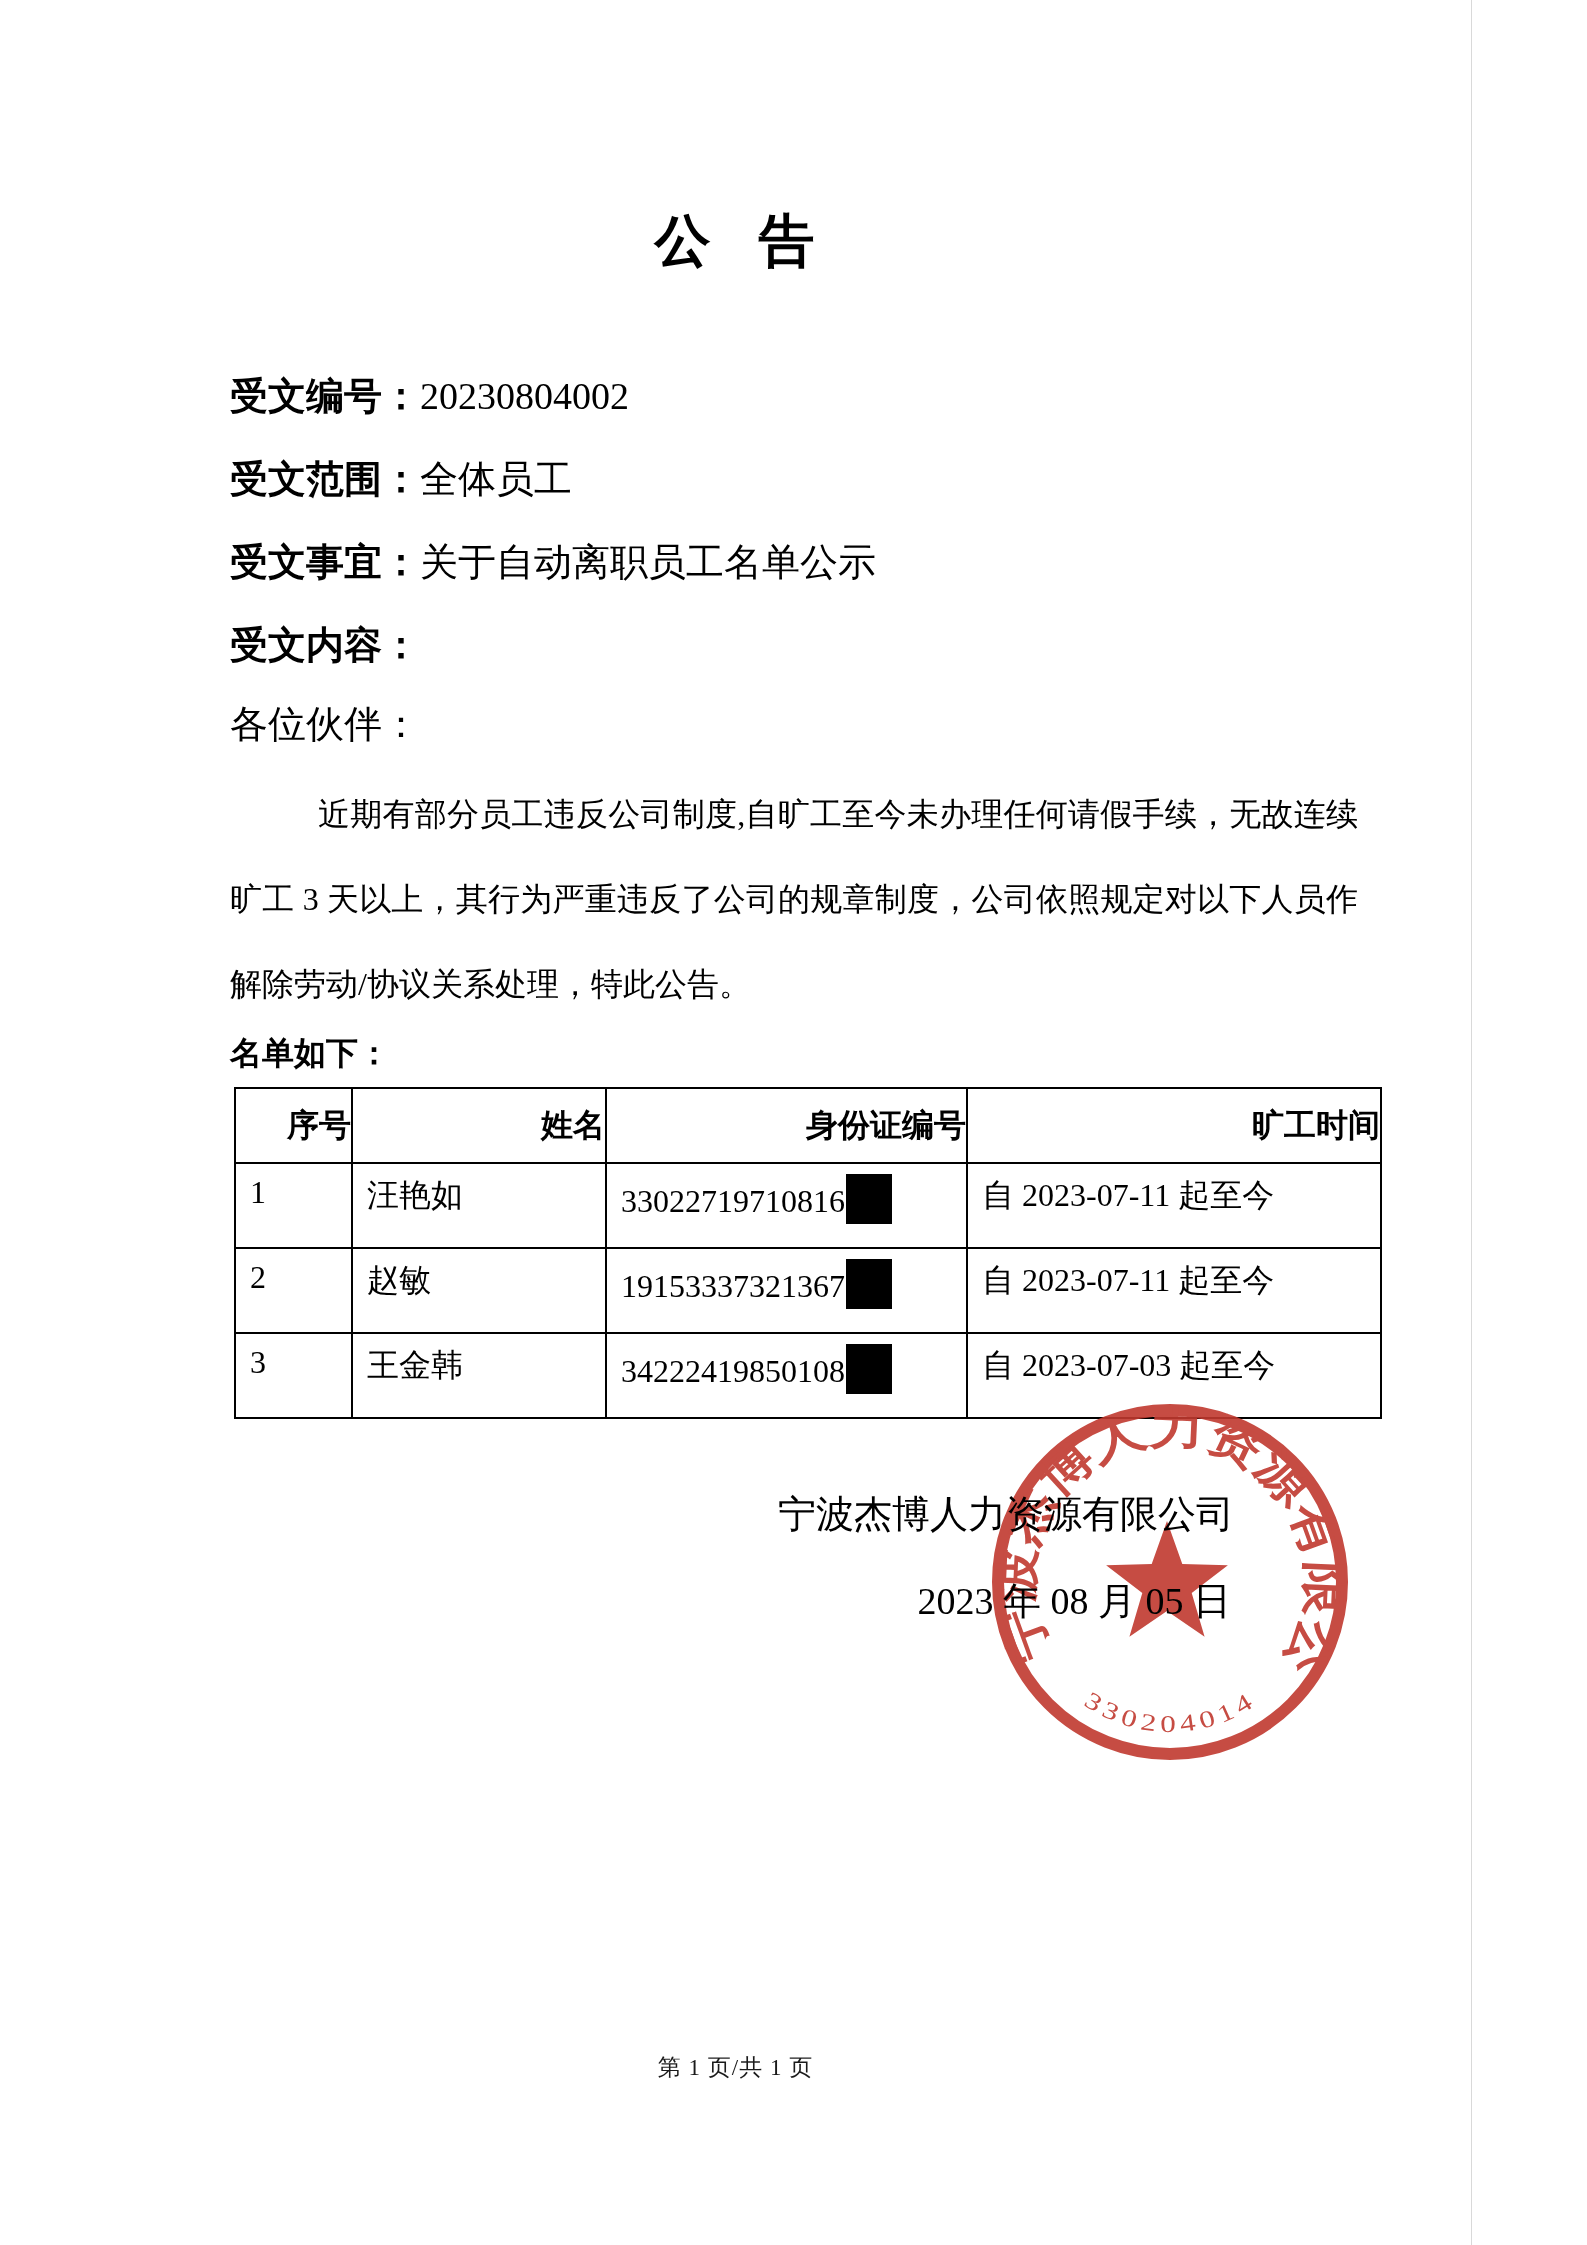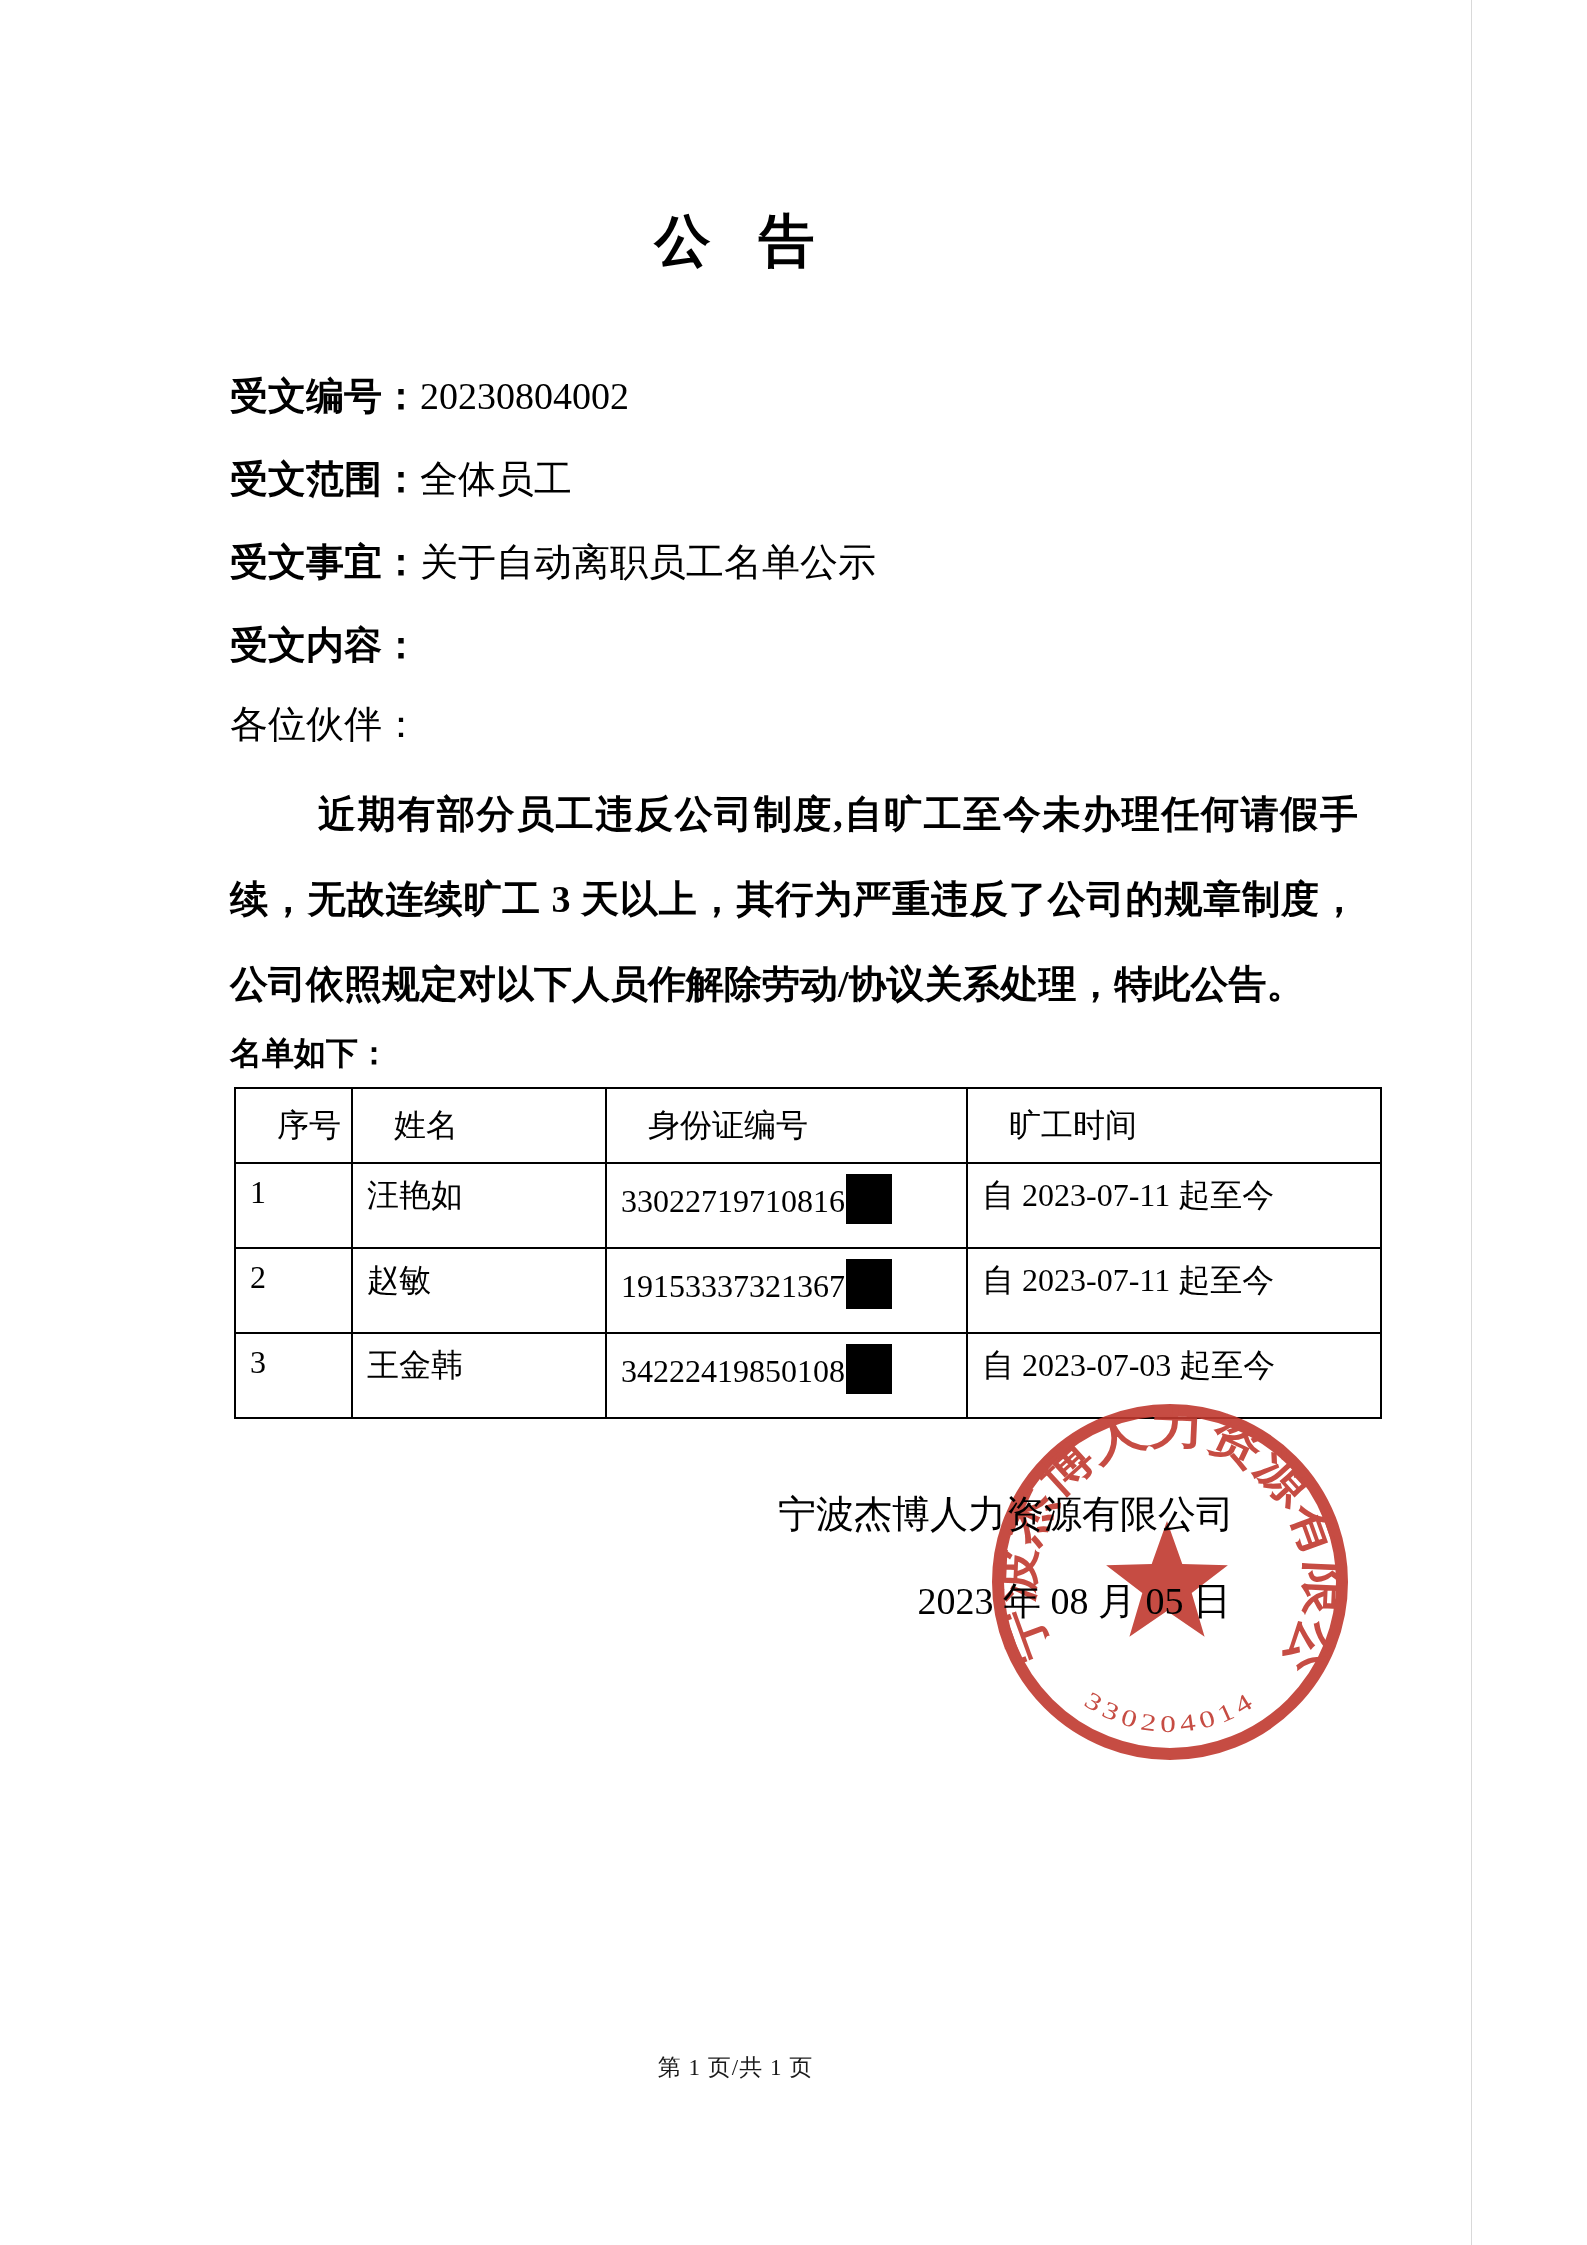--- a/index.html
+++ b/index.html
@@ -24,24 +24,23 @@
     font-size:38px;line-height:48px;white-space:nowrap;
   }
   .field-label{font-weight:bold;margin-top:32px;}
   .field-value{font-weight:normal;}
   .salutation{
     position:absolute;left:230px;top:700px;
     font-size:38px;line-height:48px;
   }
   .body-paragraph{
     position:absolute;left:230px;top:772px;width:1128px;
-    font-size:38px;line-height:85px;
+    font-size:32px;line-height:85px;
     text-align:justify;text-justify:inter-ideograph;
     text-indent:88px;
-    font-weight:bold;
   }
   .list-heading{
     position:absolute;left:230px;top:1033px;
     font-size:32px;font-weight:bold;line-height:40px;
   }
   table.roster{
     position:absolute;left:234px;top:1087px;
     width:1146px;height:298px;
     border-collapse:collapse;
     table-layout:fixed;
@@ -51,22 +50,22 @@
   table.roster col.c2{width:254px;}
   table.roster col.c3{width:361px;}
   table.roster col.c4{width:414px;}
   table.roster th, table.roster td{
     border:2px solid #000;
     padding:0;
     overflow:hidden;
   }
   table.roster th{
     height:73px;
-    font-weight:normal;
-    text-align:left;vertical-align:middle;padding-left:41px;
+    font-weight:bold;
+    text-align:right;vertical-align:middle;
   }
   table.roster td{
     height:73px;
     text-align:left;vertical-align:top;
     padding:10px 0 0 14px;
     white-space:nowrap;
   }
   .redact{
     display:inline-block;
     width:46px;height:50px;

